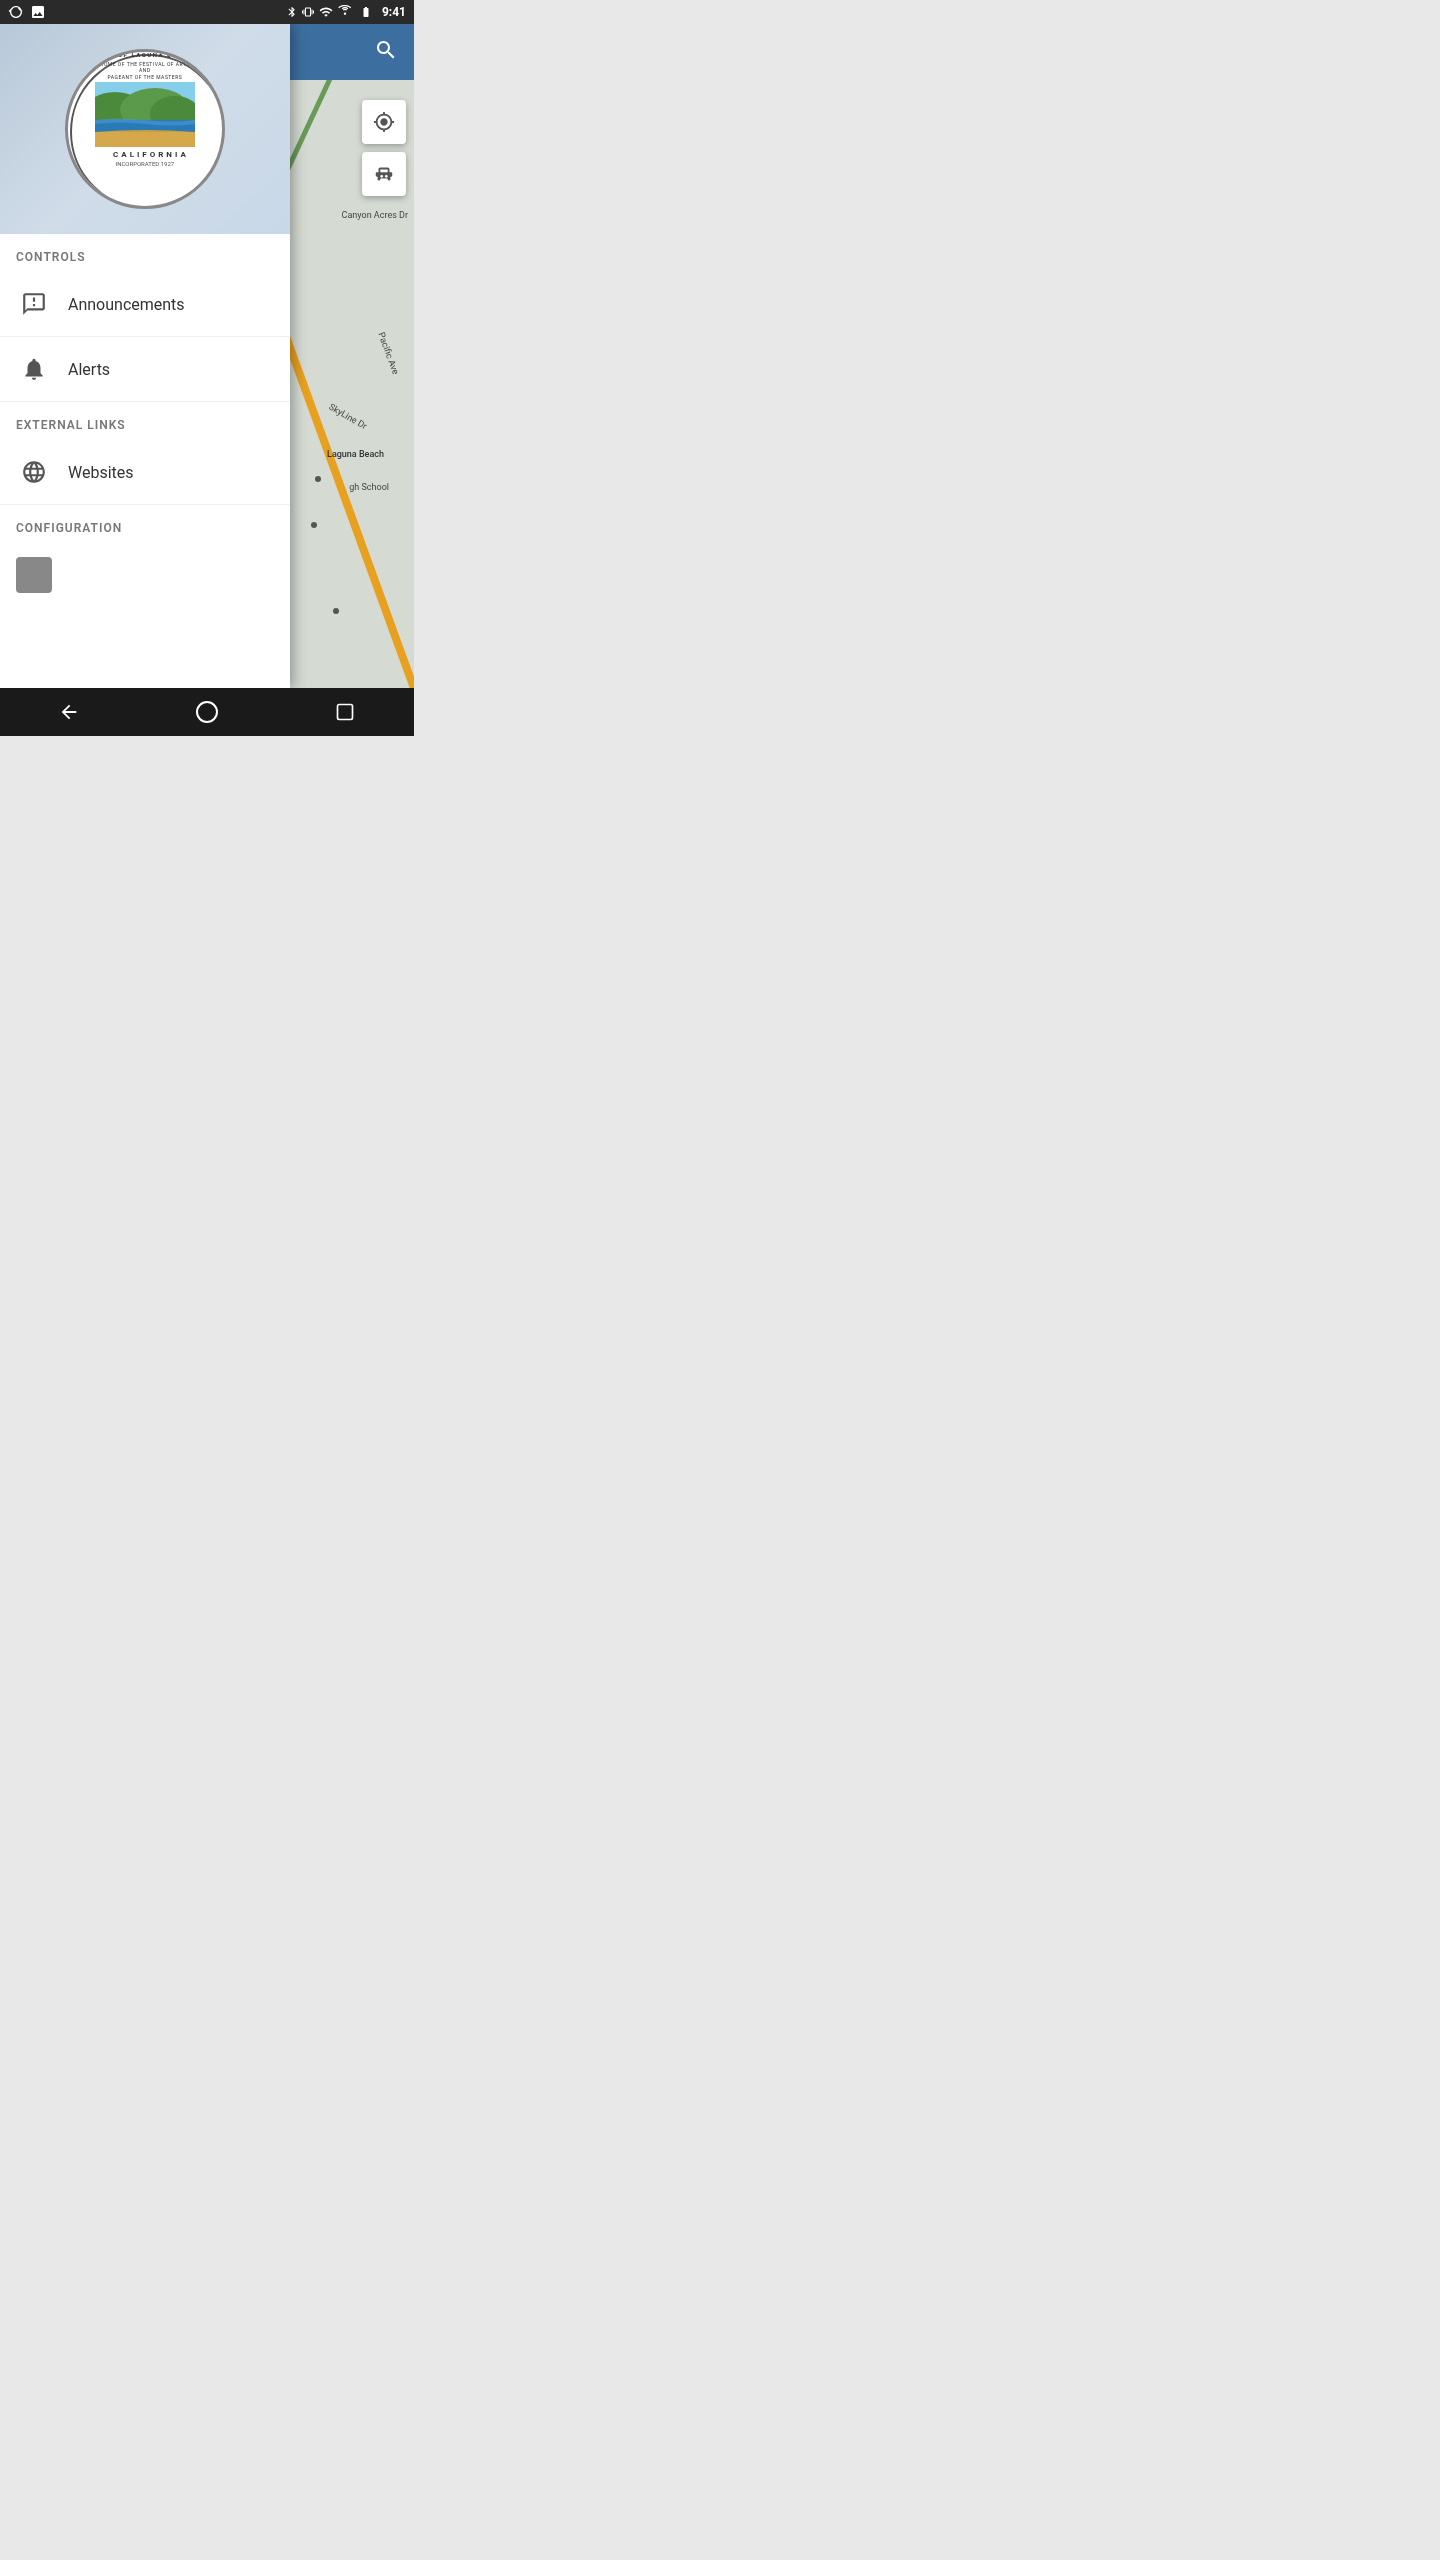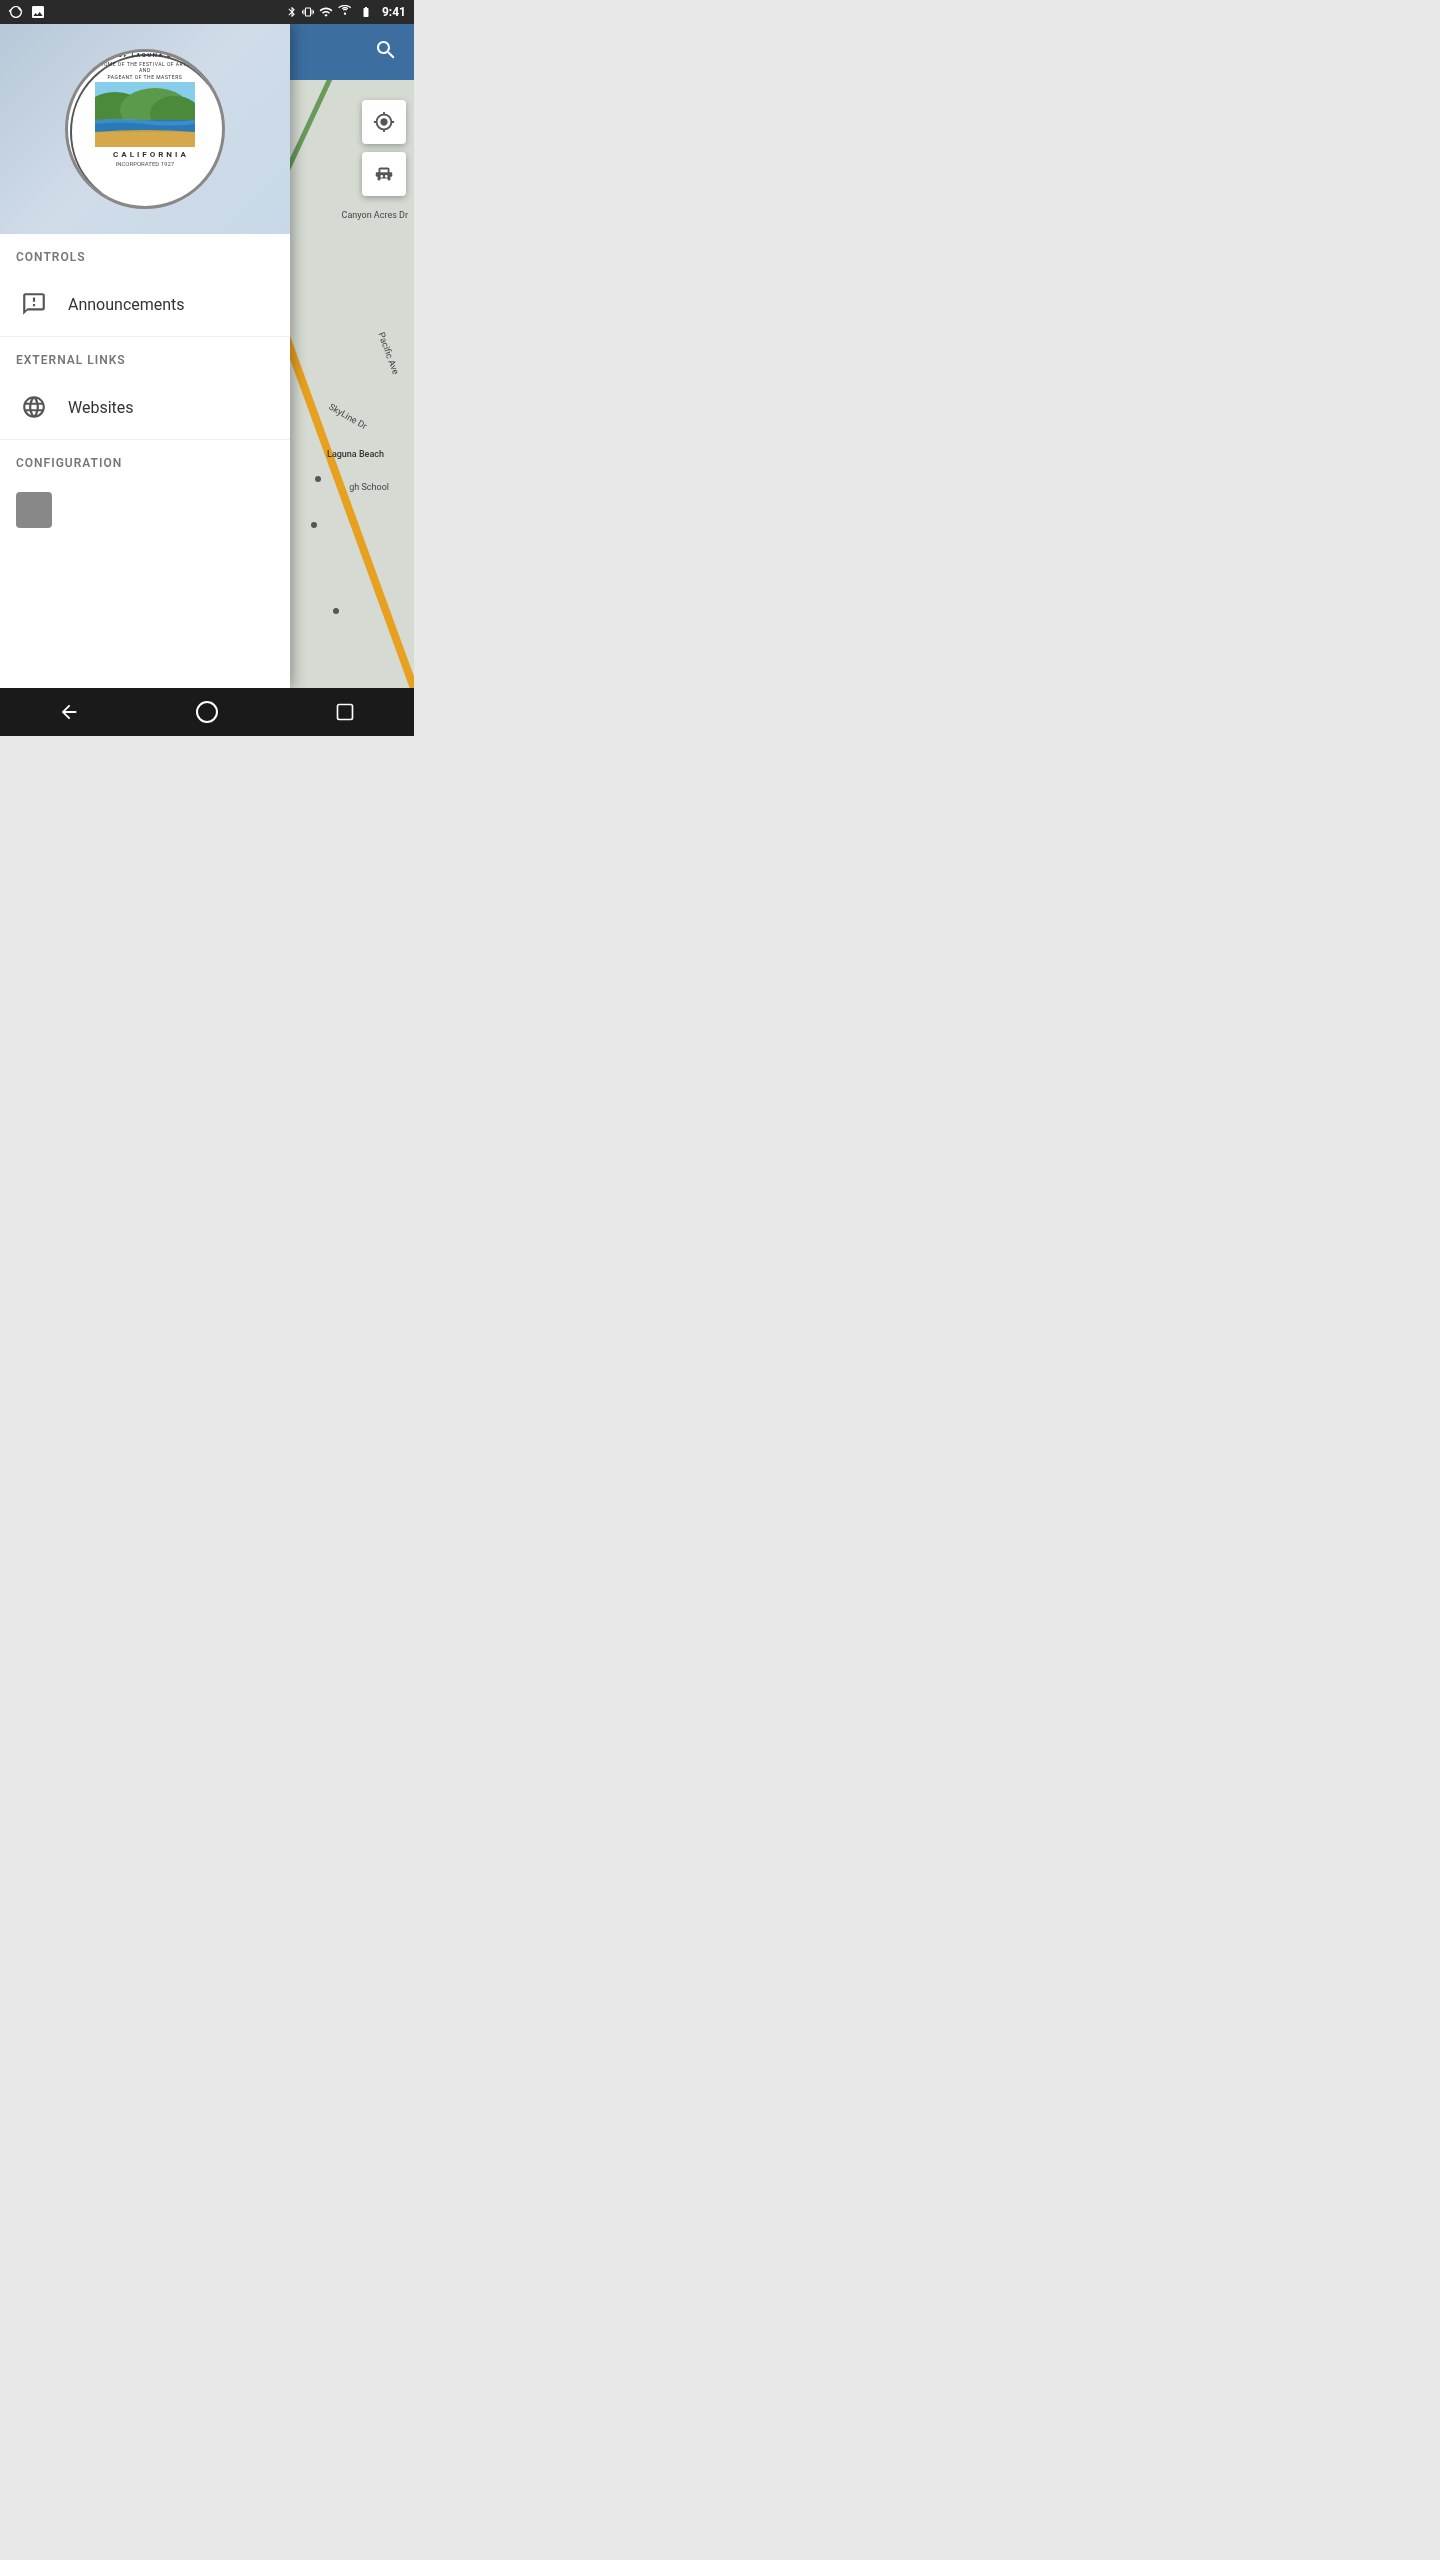--- a/index.html
+++ b/index.html
@@ -389,20 +389,28 @@
       <div class="menu-icon">
         <svg width="26" height="26" viewBox="0 0 24 24" fill="#555">
           <path d="M20 2H4c-1.1 0-2 .9-2 2v18l4-4h14c1.1 0 2-.9 2-2V4c0-1.1-.9-2-2-2zm0 14H6l-2 2V4h16v12zm-9-4h2v2h-2zm0-6h2v4h-2z"></path>
         </svg>
       </div>
       <span class="menu-label">Announcements</span>
     </div>
 
 
 
+    <div class="menu-item">
+      <div class="menu-icon">
+        <svg width="26" height="26" viewBox="0 0 24 24" fill="#555">
+          <path d="M12 22c1.1 0 2-.9 2-2h-4c0 1.1.9 2 2 2zm6-6v-5c0-3.07-1.64-5.64-4.5-6.32V4c0-.83-.67-1.5-1.5-1.5s-1.5.67-1.5 1.5v.68C7.63 5.36 6 7.92 6 11v5l-2 2v1h16v-1l-2-2z"></path>
+        </svg>
+      </div>
+      <span class="menu-label">Alerts</span>
+    </div>
 
     <div class="section-header">EXTERNAL LINKS</div>
 
     <div class="menu-item">
       <div class="menu-icon">
         <svg width="26" height="26" viewBox="0 0 24 24" fill="#555">
           <path d="M11.99 2C6.47 2 2 6.48 2 12s4.47 10 9.99 10C17.52 22 22 17.52 22 12S17.52 2 11.99 2zm6.93 6h-2.95c-.32-1.25-.78-2.45-1.38-3.56 1.84.63 3.37 1.91 4.33 3.56zM12 4.04c.83 1.2 1.48 2.53 1.91 3.96h-3.82c.43-1.43 1.08-2.76 1.91-3.96zM4.26 14C4.1 13.36 4 12.69 4 12s.1-1.36.26-2h3.38c-.08.66-.14 1.32-.14 2 0 .68.06 1.34.14 2H4.26zm.82 2h2.95c.32 1.25.78 2.45 1.38 3.56-1.84-.63-3.37-1.9-4.33-3.56zm2.95-8H5.08c.96-1.66 2.49-2.93 4.33-3.56C8.81 5.55 8.35 6.75 8.03 8zM12 19.96c-.83-1.2-1.48-2.53-1.91-3.96h3.82c-.43 1.43-1.08 2.76-1.91 3.96zM14.34 14H9.66c-.09-.66-.16-1.32-.16-2 0-.68.07-1.35.16-2h4.68c.09.65.16 1.32.16 2 0 .68-.07 1.34-.16 2zm.25 5.56c.6-1.11 1.06-2.31 1.38-3.56h2.95c-.96 1.65-2.49 2.93-4.33 3.56zM16.36 14c.08-.66.14-1.32.14-2 0-.68-.06-1.34-.14-2h3.38c.16.64.26 1.31.26 2s-.1 1.36-.26 2h-3.38z"></path>
         </svg>
       </div>
       <span class="menu-label">Websites</span>

